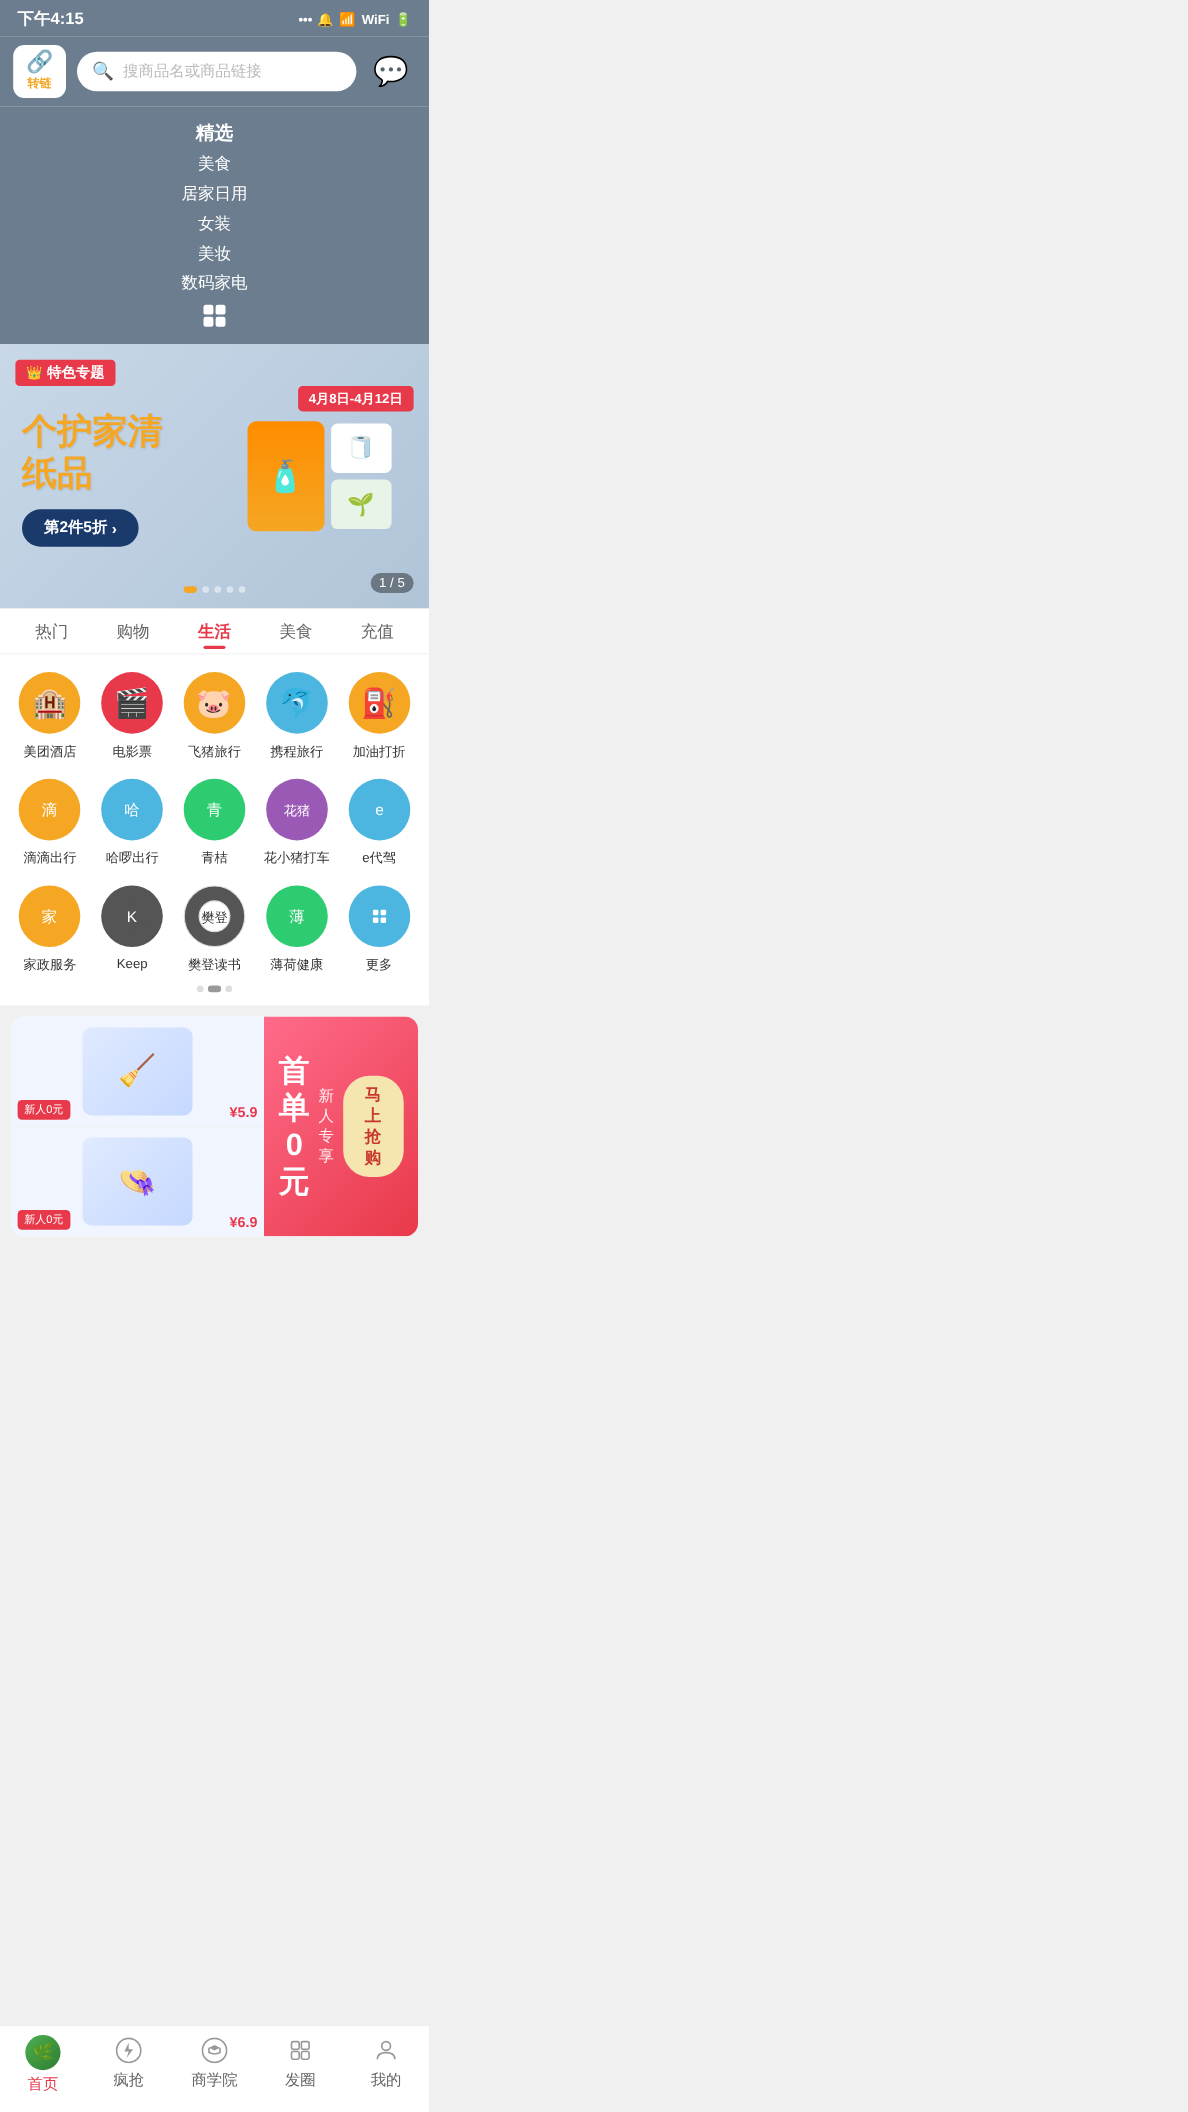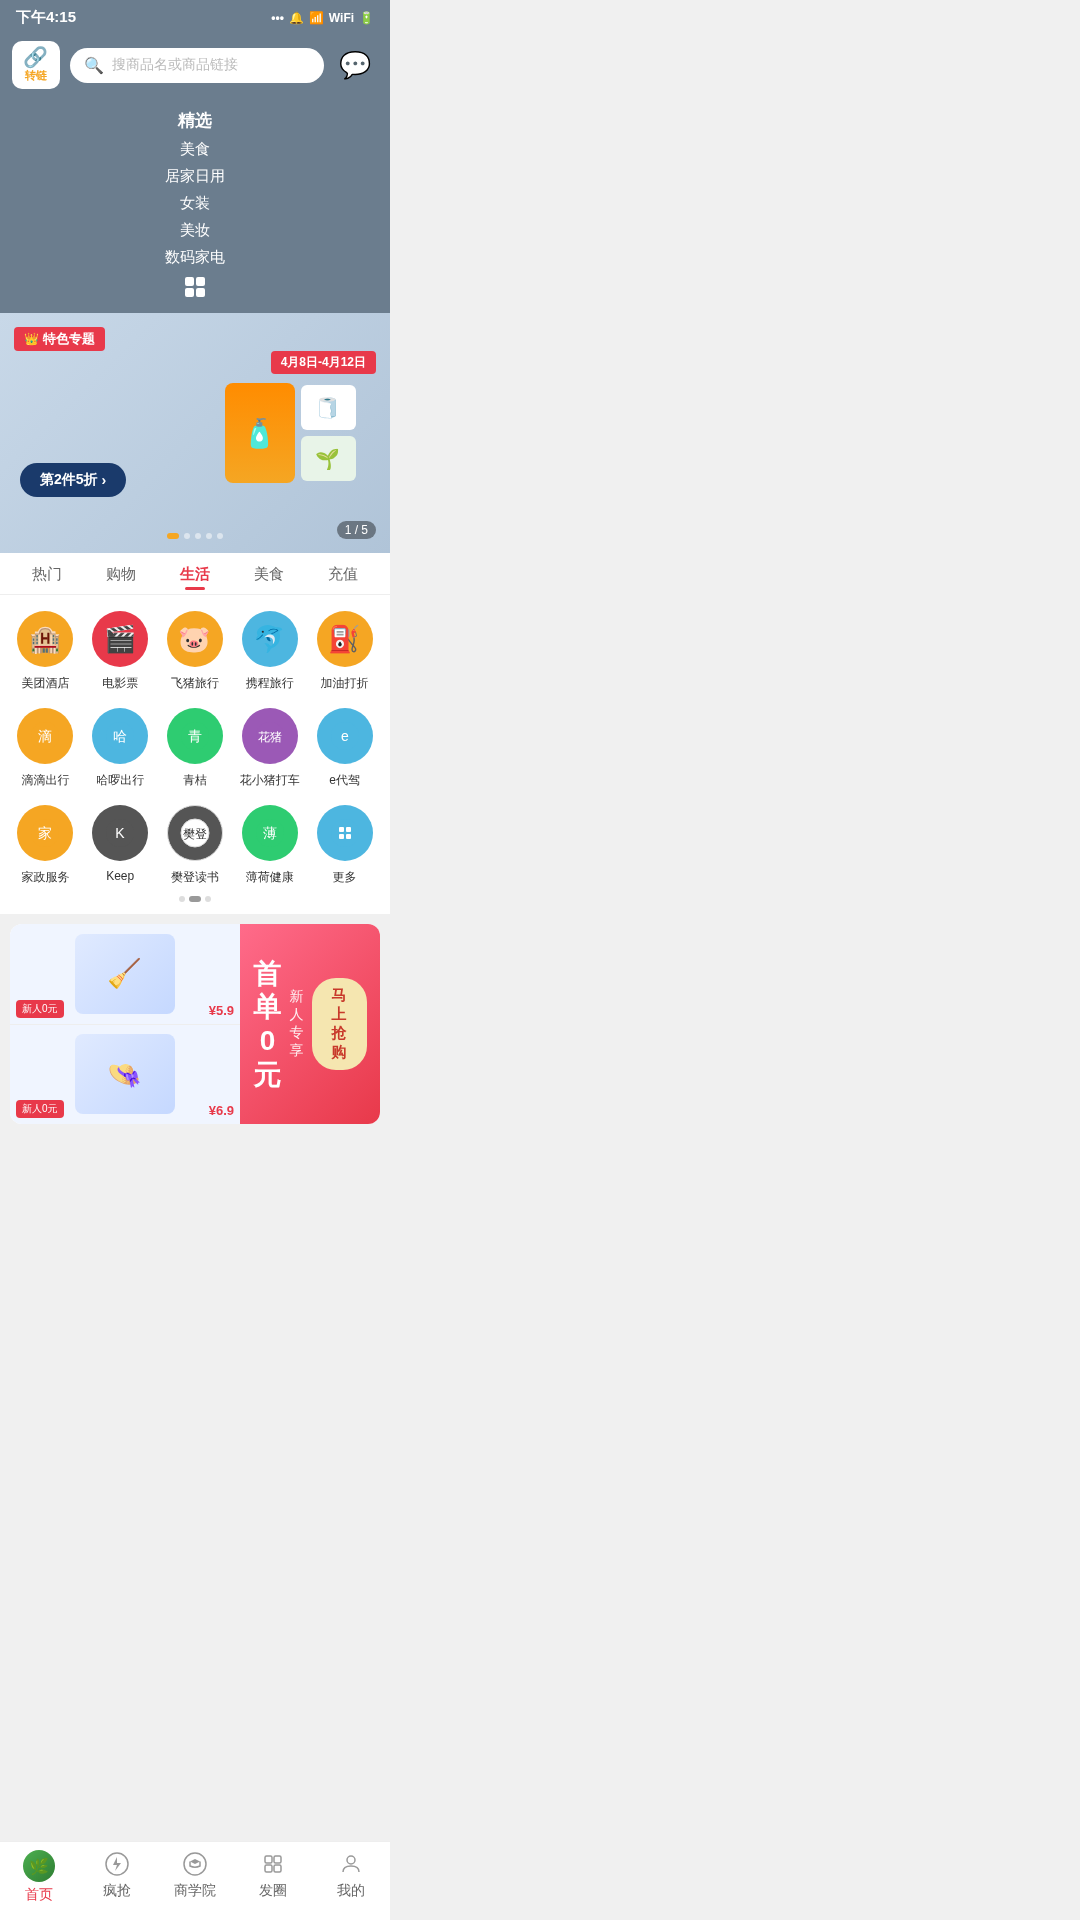--- a/index.html
+++ b/index.html
@@ -458,20 +458,23 @@
     </div>
   </div>
 </div>
 
 <div class="banner">
   <div class="banner-tag">
     <span class="crown">👑</span>
     <span>特色专题</span>
   </div>
   <div class="banner-date">4月8日-4月12日</div>
+  <div class="banner-title">
+    个护家清<br>纸品
+  </div>
   <div class="banner-cta">
     <span>第2件5折</span>
     <span>›</span>
   </div>
 
   <div class="banner-products">
     <div style="display:flex;gap:6px;flex-wrap:wrap;justify-content:center;align-items:center;">
       <div style="width:70px;height:100px;background:linear-gradient(180deg,#ff8c00,#f5a623);border-radius:8px;display:flex;align-items:center;justify-content:center;font-size:28px;">🧴</div>
       <div style="display:flex;flex-direction:column;gap:6px;">
         <div style="width:55px;height:45px;background:#fff;border-radius:6px;display:flex;align-items:center;justify-content:center;font-size:20px;">🧻</div>

